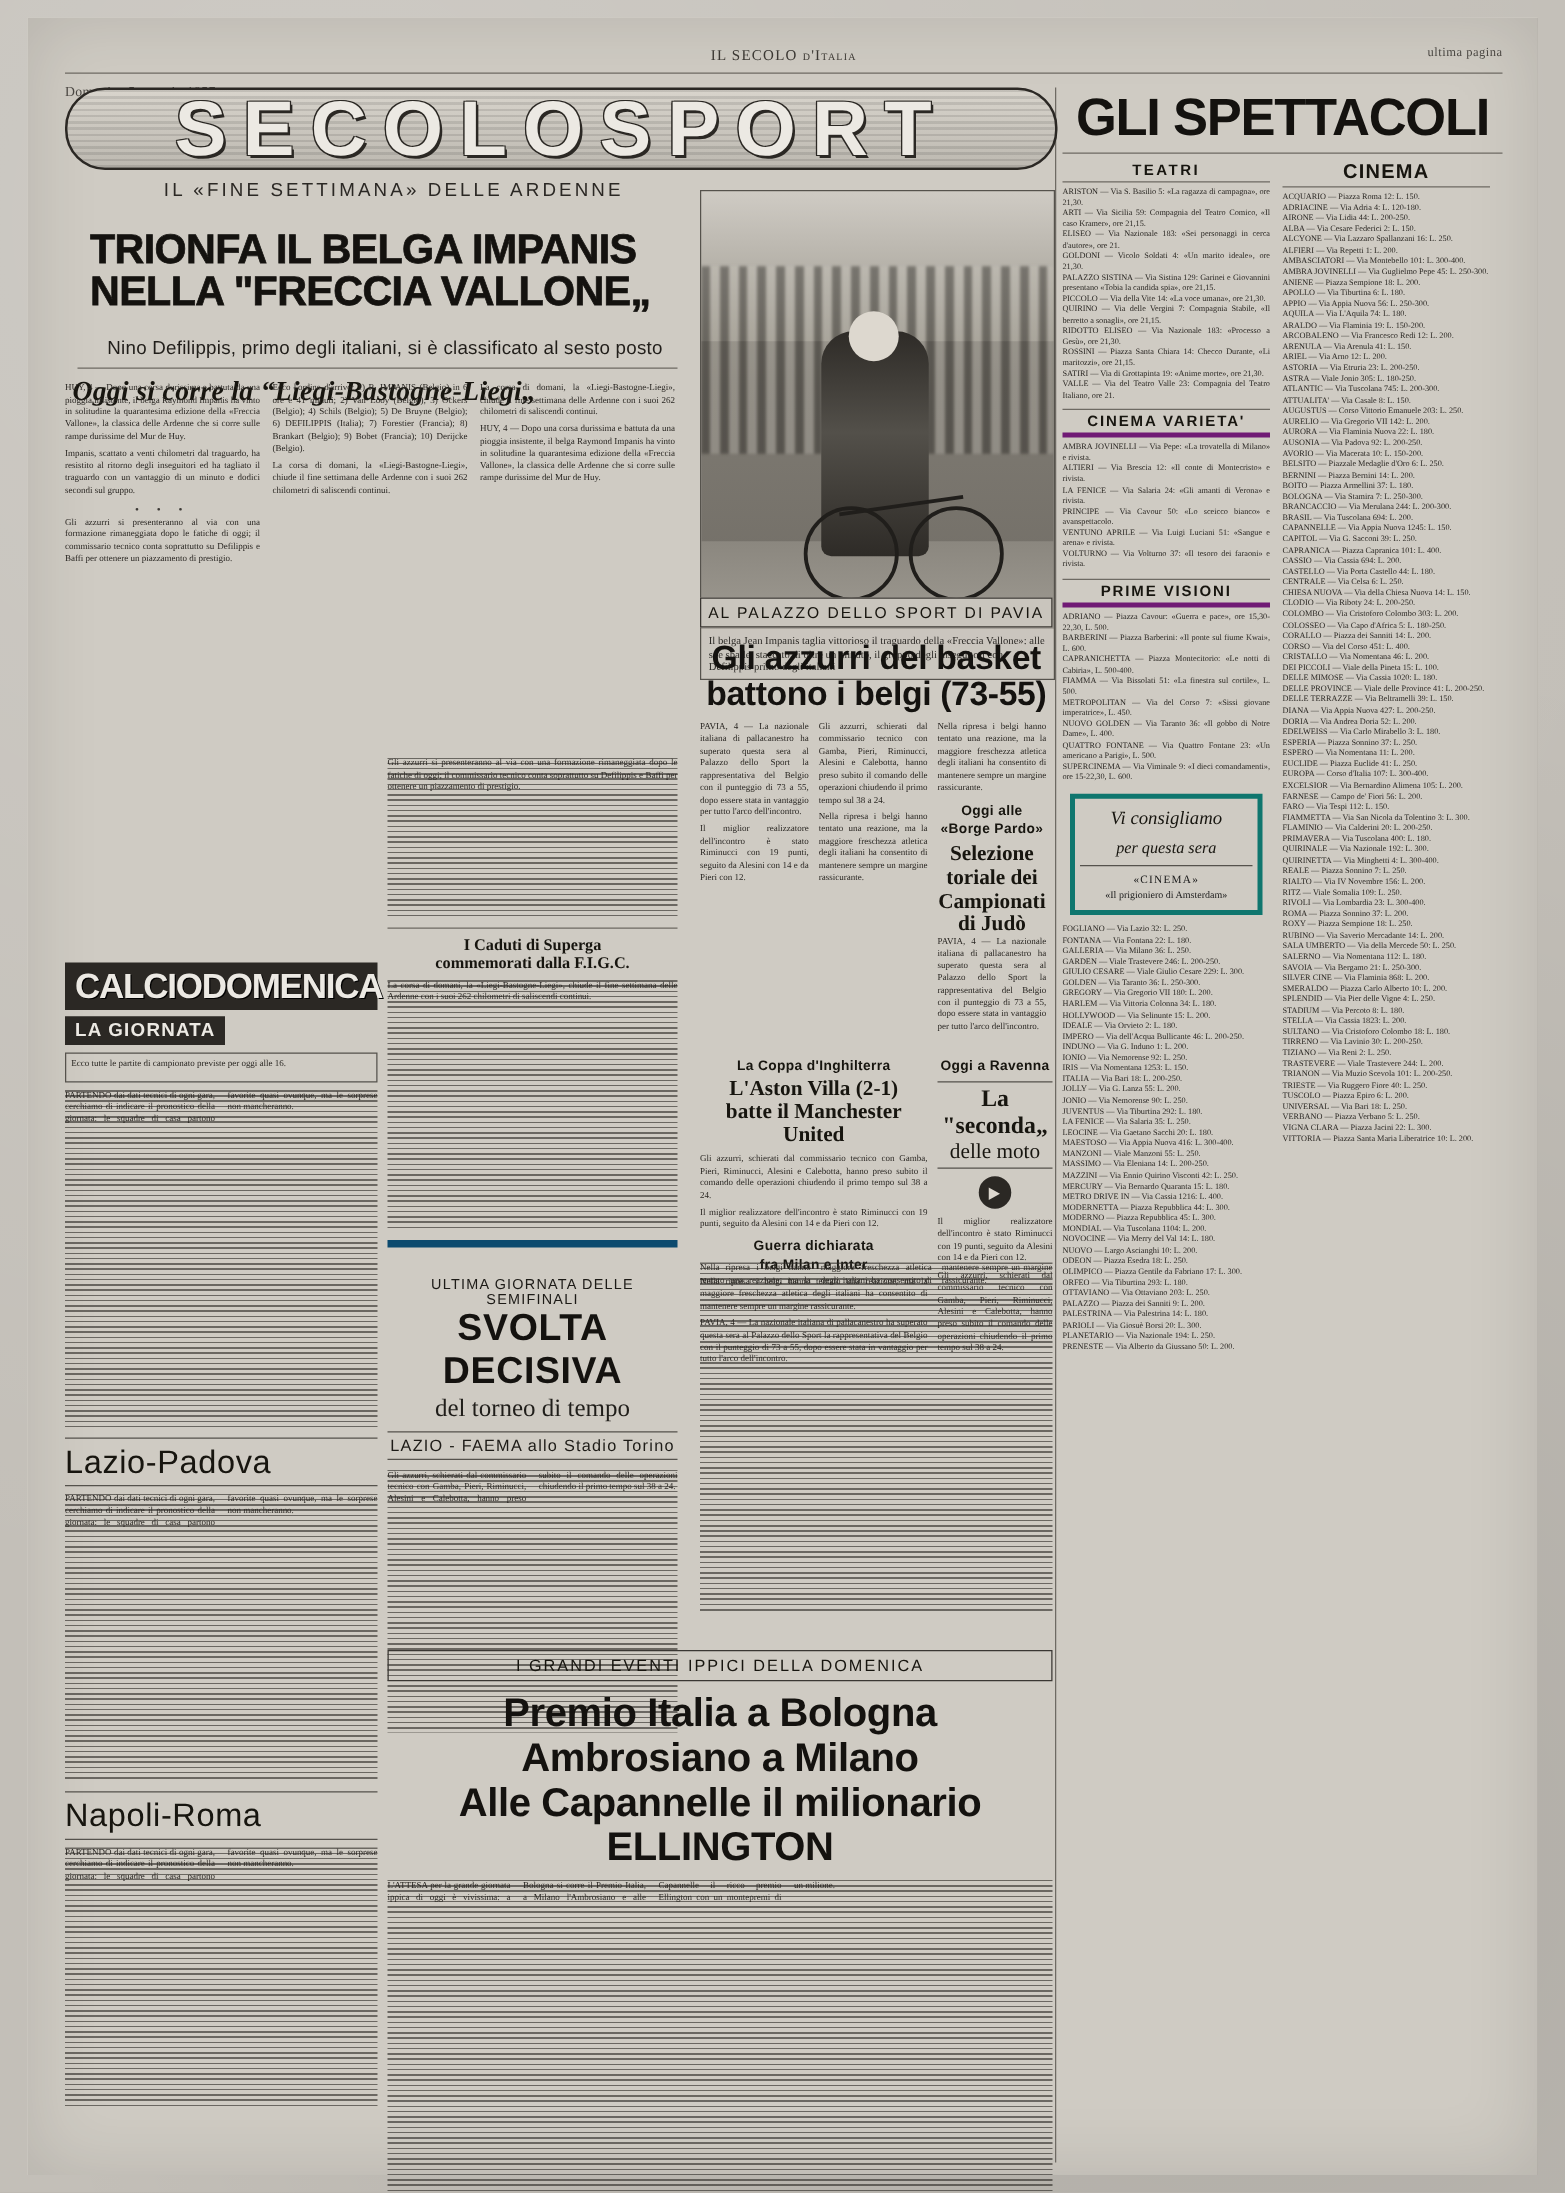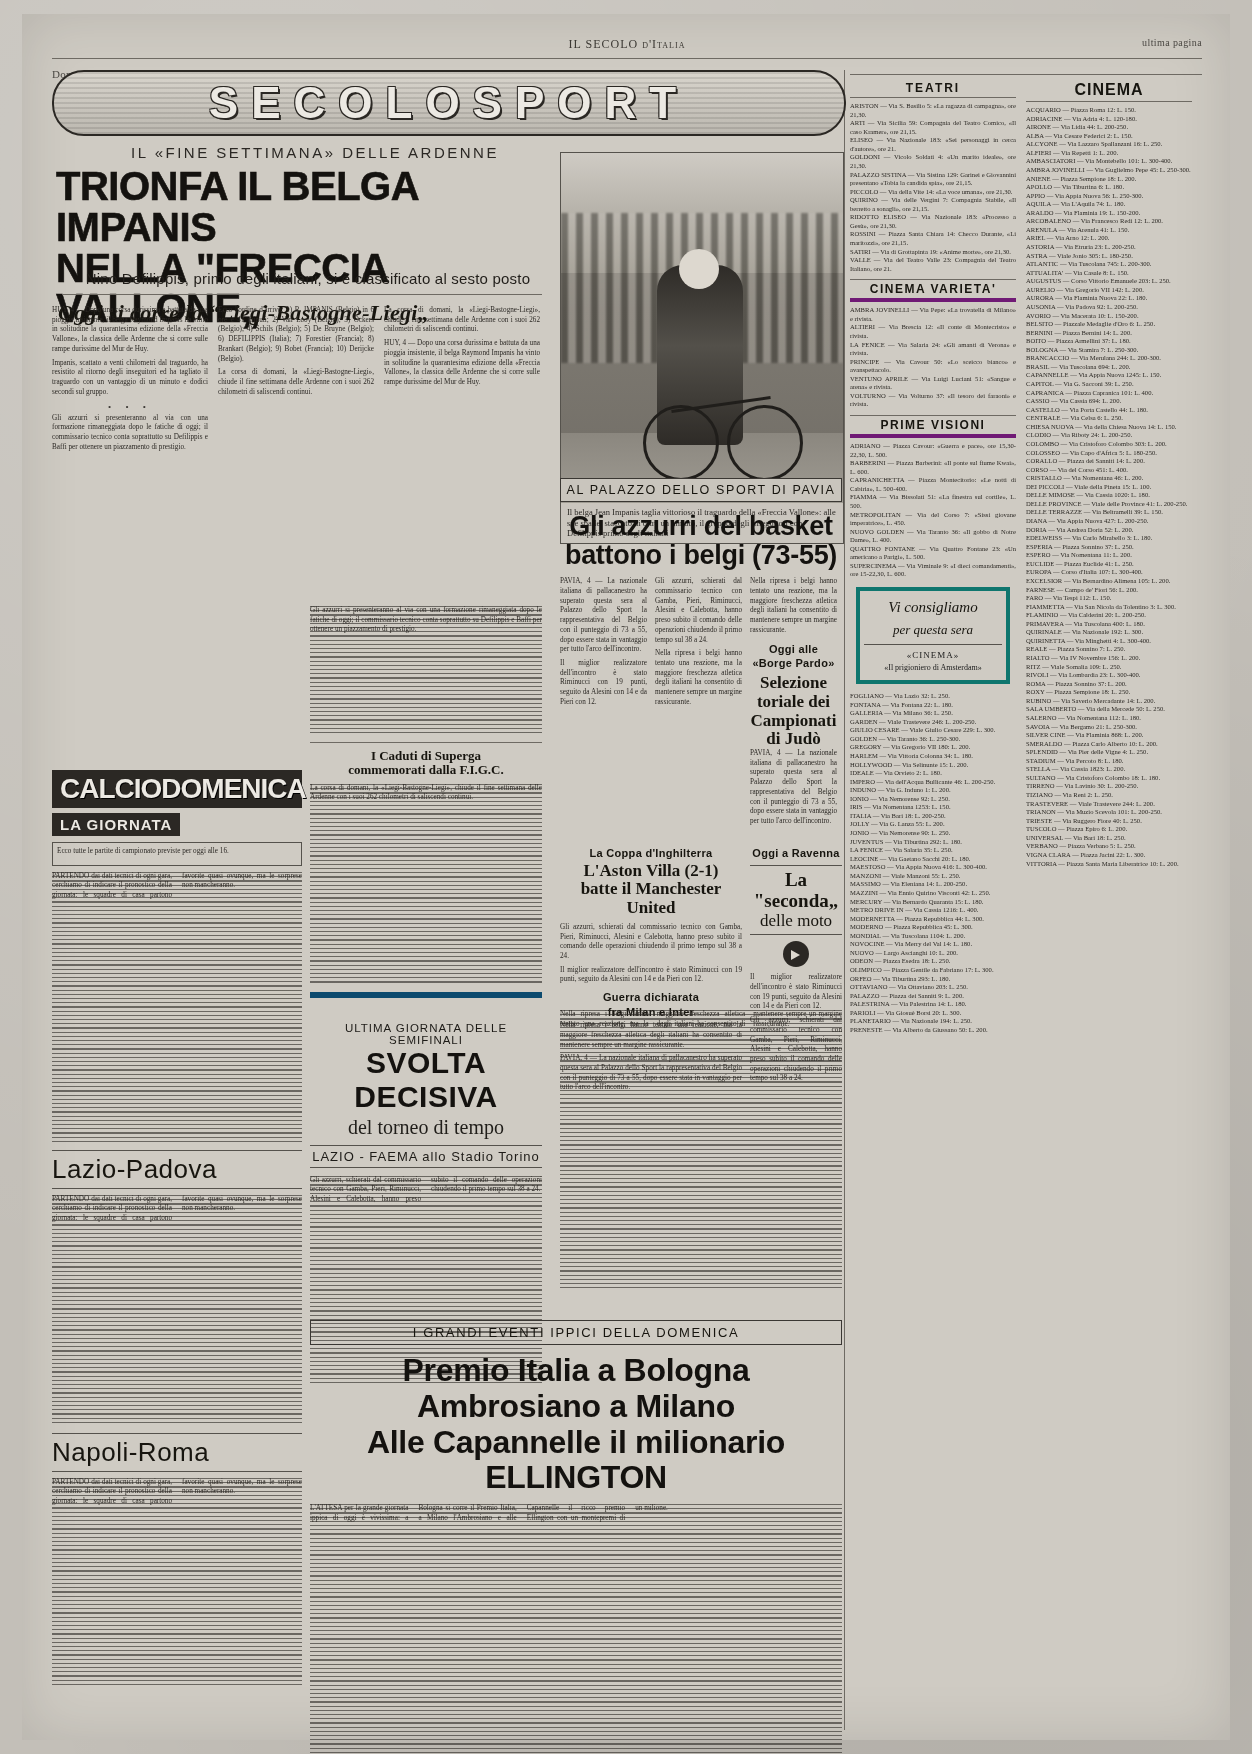--- a/index.html
+++ b/index.html
@@ -42,35 +42,35 @@
     overflow:hidden;
   }
   .sslogo .stripes{
     position:absolute;left:0;top:0;width:100%;height:100%;
     background:repeating-linear-gradient(180deg, rgba(0,0,0,.10) 0 2px, rgba(255,255,255,0) 2px 5px);
   }
   .sslogo .txt{
     position:absolute;left:0;top:0;width:100%;height:100%;
     display:flex;align-items:center;justify-content:center;
     font-family:"Liberation Sans", sans-serif;
-    font-weight:bold;font-size:44px;letter-spacing:13px;
+    font-weight:bold;font-size:62px;letter-spacing:13px;
     color:#ece9e3;
     text-shadow:2px 2px 0 #2b2824, -1px -1px 0 #2b2824, 1px -1px 0 #2b2824, -1px 1px 0 #2b2824;
   }
 
   
   .hero{position:absolute;left:0;top:72px;width:790px;height:300px;}
   .hero .kicker{
     position:absolute;left:28px;top:2px;width:470px;text-align:center;
     font-family:"Liberation Sans", sans-serif;font-size:15px;letter-spacing:2.5px;color:#2b2824;
   }
   .hero h1{
-    position:absolute;left:4px;top:24px;width:500px;margin:0;
+    position:absolute;left:4px;top:24px;width:500px;margin:16px;
     font-family:"Liberation Sans", sans-serif;font-weight:bold;
-    font-size:40px;line-height:1.02;letter-spacing:-.5px;color:#14120f;
+    font-size:33px;line-height:1.02;letter-spacing:-.5px;color:#14120f;
     text-align:left;
     -webkit-text-stroke:.6px #14120f;
   }
   .hero h1 .l2{display:block;}
   .hero .sub{
     position:absolute;left:16px;top:128px;width:480px;text-align:center;
     font-family:"Liberation Sans", sans-serif;font-size:15px;color:#211e1a;letter-spacing:.2px;
   }
   .hero .rule{position:absolute;left:10px;top:152px;width:480px;height:1px;background:#6e6a63;}
   .hero .occhiello{
@@ -345,20 +345,21 @@
         <span>Alle Capannelle il milionario ELLINGTON</span>
       </h2>
       <div class="txtcol gbl" style="height:310px;margin-top:8px;column-count:5;column-gap:10px;">
         <p>L'ATTESA per la grande giornata ippica di oggi è vivissima: a Bologna si corre il Premio Italia, a Milano l'Ambrosiano e alle Capannelle il ricco premio Ellington con un montepremi di un milione.</p>
       </div>
 
     </div>
   </div>
 
   <div class="rightpane spett">
+    <h1>GLI SPETTACOLI</h1>
     <div class="hdrule"></div>
 
     <div style="display:flex;gap:10px;">
 
       <div style="width:166px;">
         <div class="colhdr">TEATRI</div>
         <div class="listing" style="margin-top:4px;">
           <div>ARISTON — Via S. Basilio 5: «La ragazza di campagna», ore 21,30.</div>
           <div>ARTI — Via Sicilia 59: Compagnia del Teatro Comico, «Il caso Kramer», ore 21,15.</div>
           <div>ELISEO — Via Nazionale 183: «Sei personaggi in cerca d'autore», ore 21.</div>

